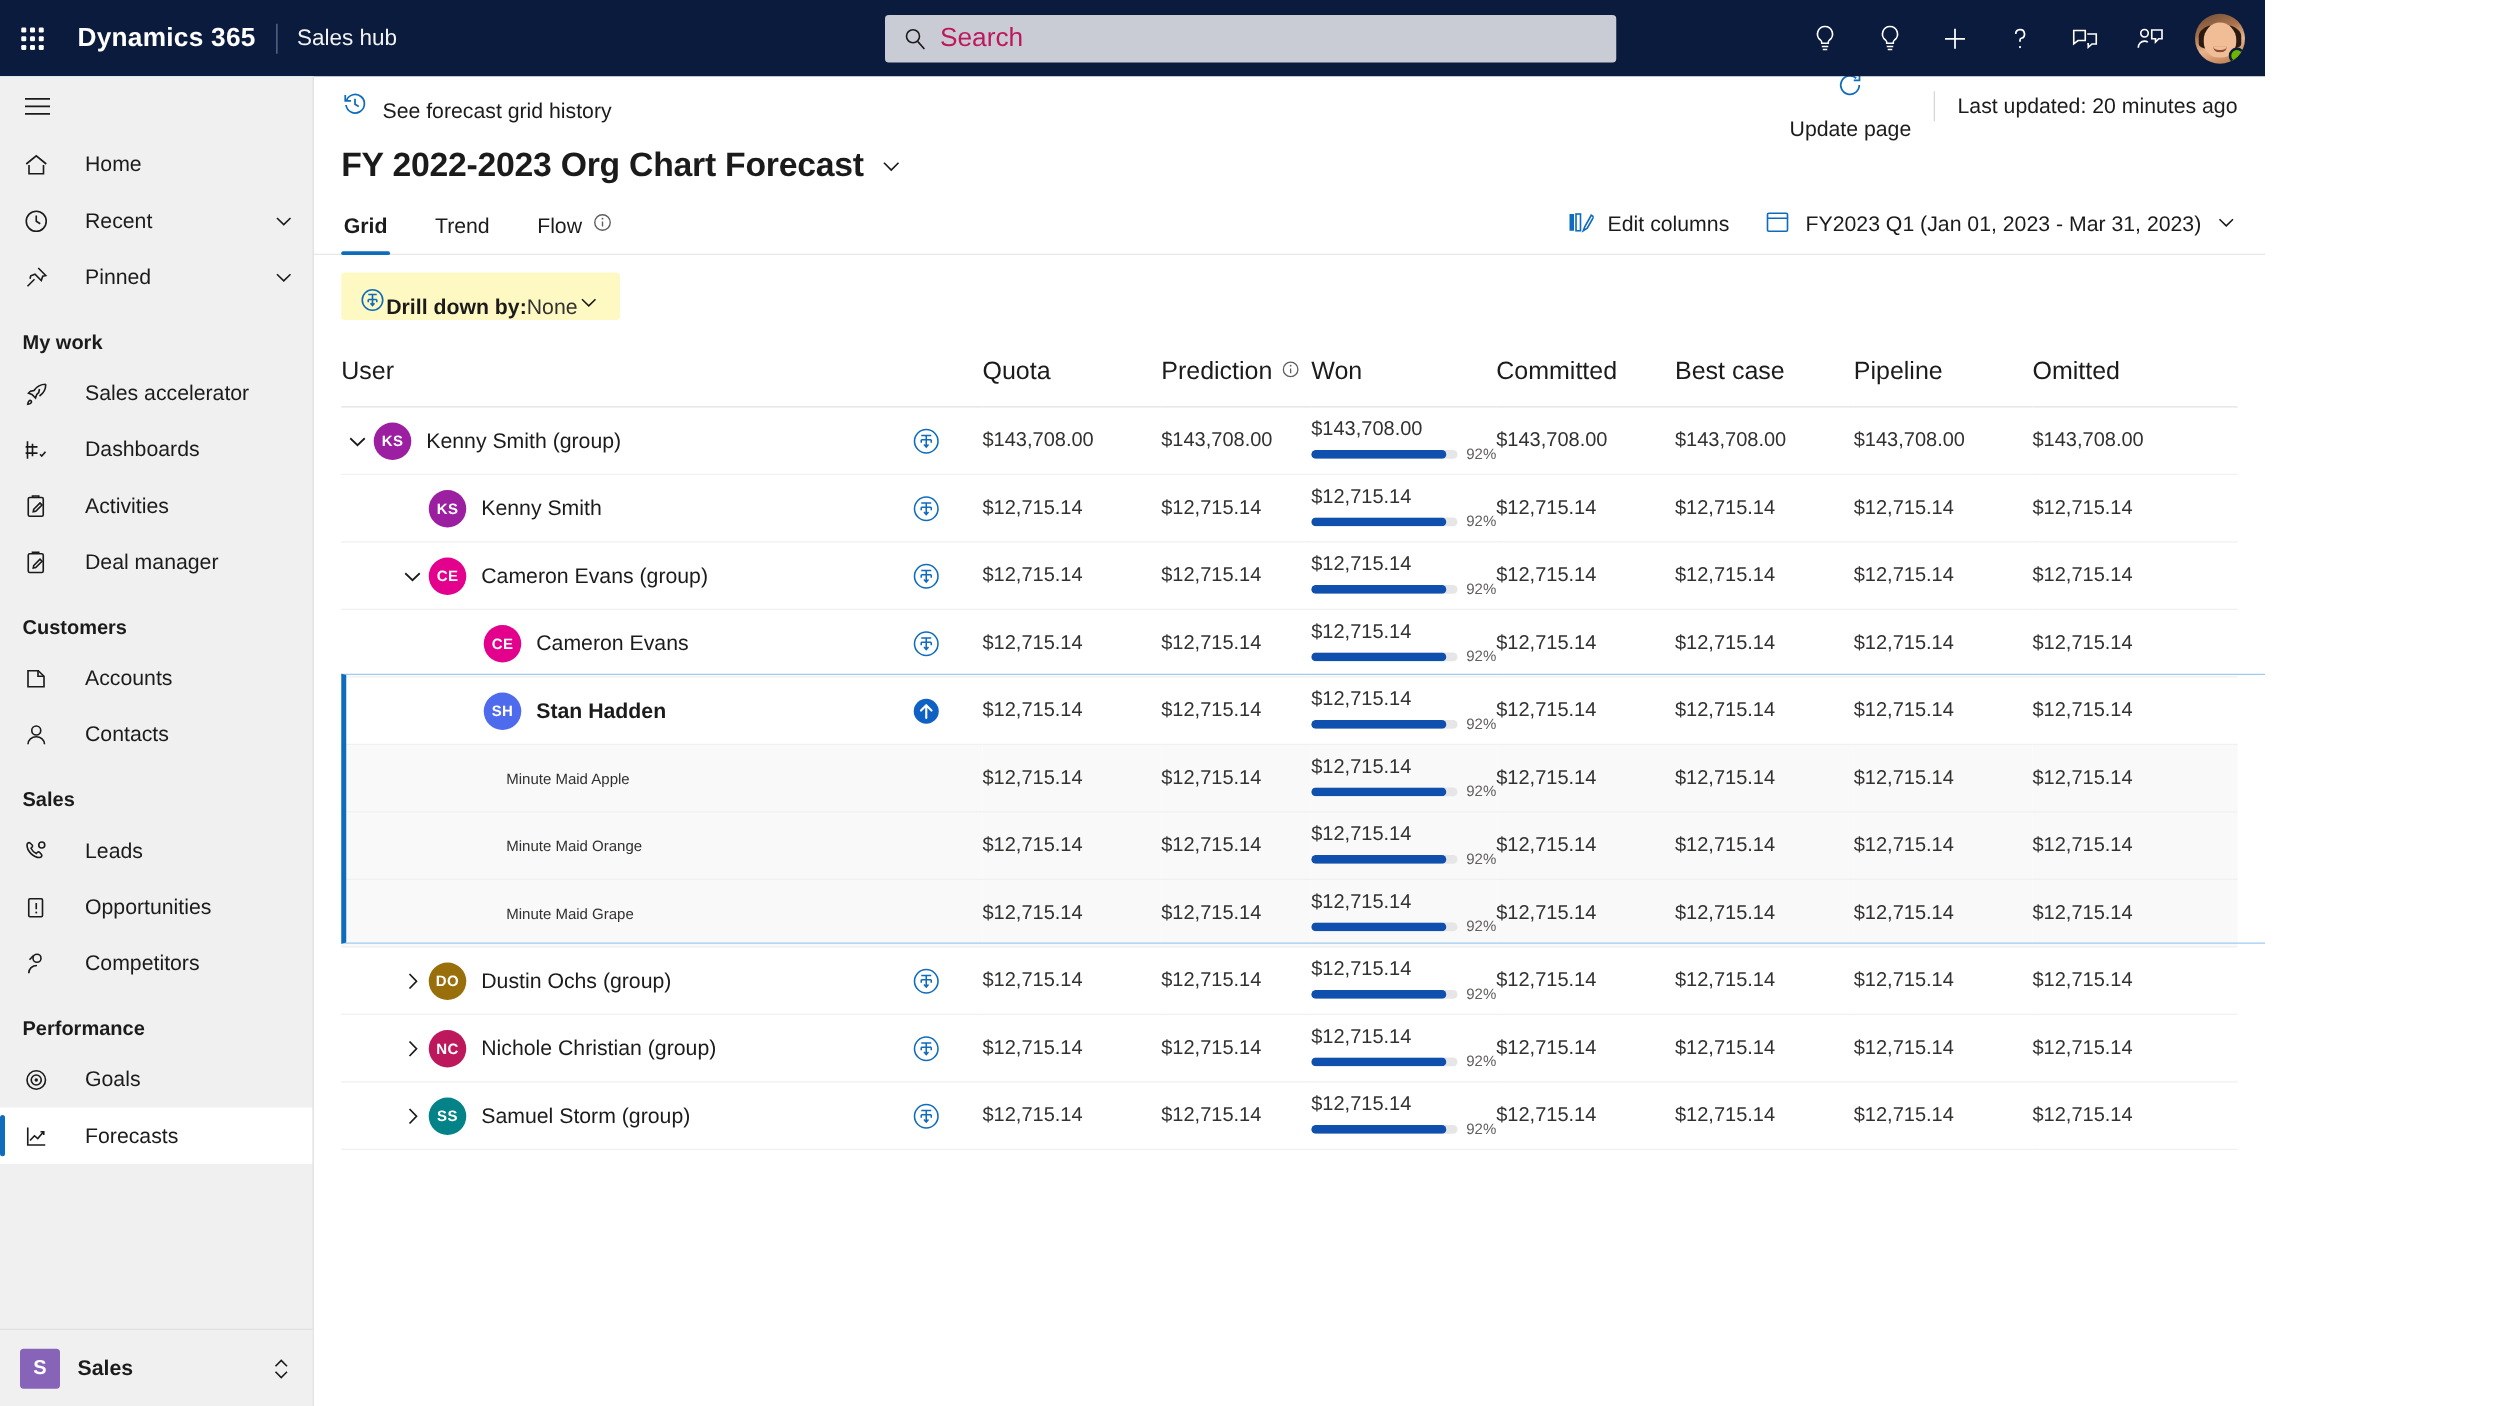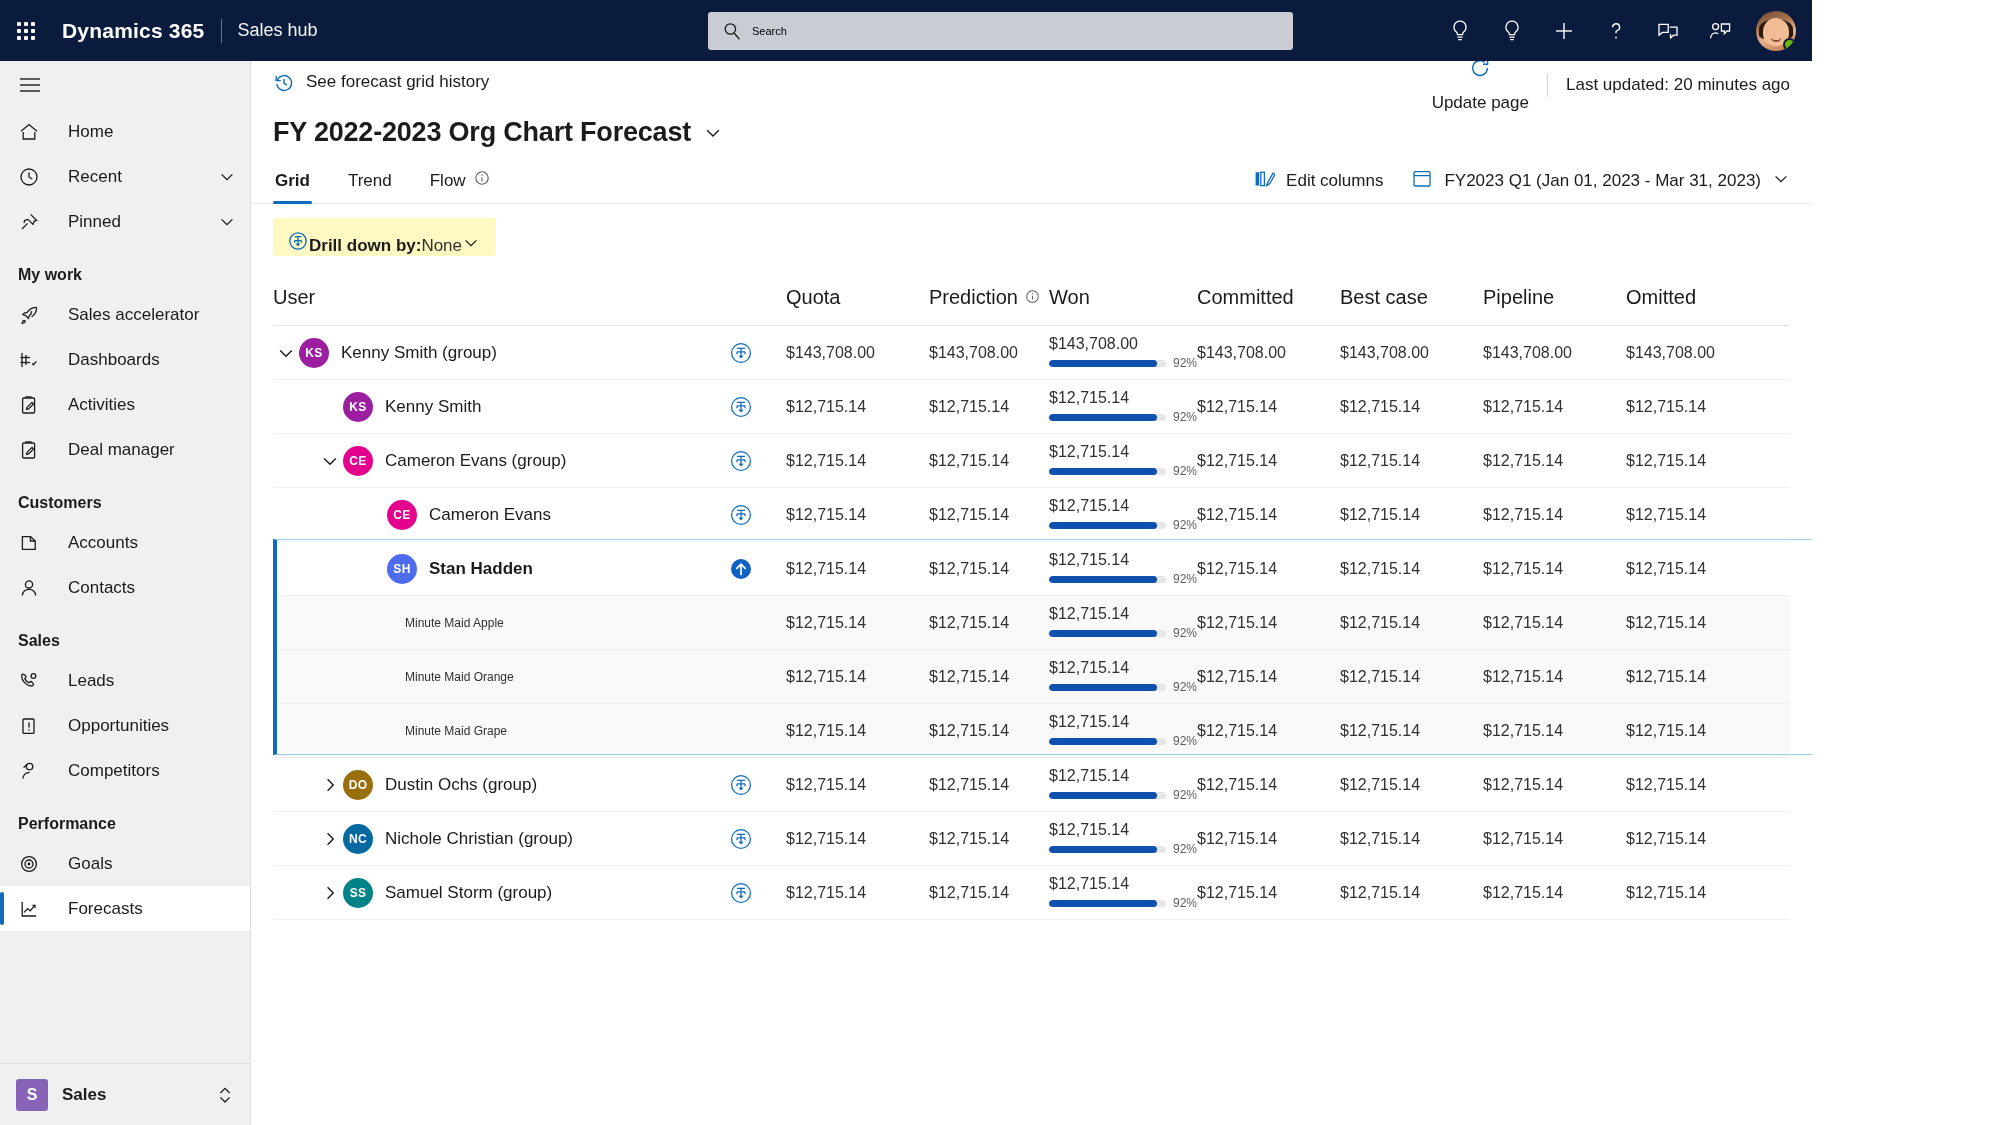--- a/index.html
+++ b/index.html
@@ -29,21 +29,21 @@
   }
   .brand-sep { width: 1px; height: 24px; background: #64748b; margin: 0 16px; }
   .app-name { font-size: 18px; font-weight: 400; color: #f3f3f3; }
 
   .search-wrap {
     position: absolute; left: 708px; top: 12px; width: 585px; height: 38px;
     background: #c9ccd4; border-radius: 3px; display: flex; align-items: center;
     padding: 0 14px; cursor: text;
   }
   .search-ico { width: 20px; height: 20px; flex: 0 0 20px; margin-right: 10px; }
-  .search-text { font-size: 11px; color: #000000; }
+  .search-text { font-size: 21px; color: #be185d; }
 
   .top-actions { position: absolute; right: 0; top: 0; height: 61px; display: flex; align-items: center; padding-right: 16px; }
   .top-btn {
     width: 52px; height: 61px; display: flex; align-items: center; justify-content: center;
     cursor: pointer;
   }
   .top-btn svg { display: block; }
   .avatar-top {
     width: 40px; height: 40px; border-radius: 50%; margin-left: 10px; position: relative;
     background: linear-gradient(160deg,#6b4b33 0%,#a9724d 35%,#e7b48f 60%,#b5713f 100%);
@@ -106,21 +106,21 @@
   .app-switch .app-lbl { font-size: 17px; color: #1b1b1b; font-weight: 600; }
   .app-switch .updown { margin-left: auto; width: 18px; height: 20px; }
 
   
   .main { flex: 1 1 auto; min-width: 0; background: #fff; display: flex; flex-direction: column; }
 
   .cmdbar {
     height: 48px; display: flex; align-items: center; padding: 0 22px 0 22px;
     flex: 0 0 48px;
   }
-  .history-link { display: flex; align-items: flex-start; gap: 11px; cursor: pointer; }
+  .history-link { display: flex; align-items: flex-end; gap: 11px; cursor: pointer; }
   .history-link .lbl { font-size: 17px; color: #1b1b1b; }
   .cmd-right { margin-left: auto; display: flex; align-items: center; gap: 0; }
   .update-page { display: flex; align-items: center; gap: 10px; cursor: pointer; padding-right: 18px; flex-direction: column; }
   .update-page .lbl { font-size: 17px; color: #1b1b1b; }
   .vdiv { width: 1px; height: 24px; background: #d6d6d6; }
   .last-updated { font-size: 17px; color: #1b1b1b; padding-left: 18px; white-space: nowrap; }
 
   .page-title-row { padding: 8px 22px 0 22px; display: flex; align-items: center; }
   .page-title { font-size: 27px; font-weight: 600; color: #1b1b1b; letter-spacing: -.2px; }
   .title-chev { margin-left: 12px; width: 20px; height: 20px; cursor: pointer; }
@@ -952,21 +952,21 @@
                 <td></td>
               </tr>
               <tr>
                 <td>
                   <div class="user-cell pad-left-1">
                     <span class="twisty">
                       <svg width="20" height="20" viewBox="0 0 20 20" fill="none" stroke="#1b1b1b" stroke-width="1.4">
                         <path d="M7.6 4.2 13.2 10l-5.6 5.8"></path>
                       </svg>
                     </span>
-                    <span class="ava" style="background: #0369a1;">NC</span>
+                    <span class="ava" style="background: #be185d;">NC</span>
                     <span class="uname">Nichole Christian (group)</span>
                   </div>
                 </td>
                 <td>
                   <div class="drill-cell">
                     <span class="drill-ico"><svg width="26" height="26" viewBox="0 0 26 26" fill="none" stroke="#0f6cbd" stroke-width="1.25">
                         <circle cx="13" cy="13" r="9.4"></circle>
                         <path d="M9 8.4h8M13 8.4v3.4"></path>
                         <path d="M9 11.8v2.4M17 11.8v2.4M9 11.8h8"></path>
                         <path d="M13 11.8v5.6M11.2 15.6 13 17.6l1.8-2"></path>

